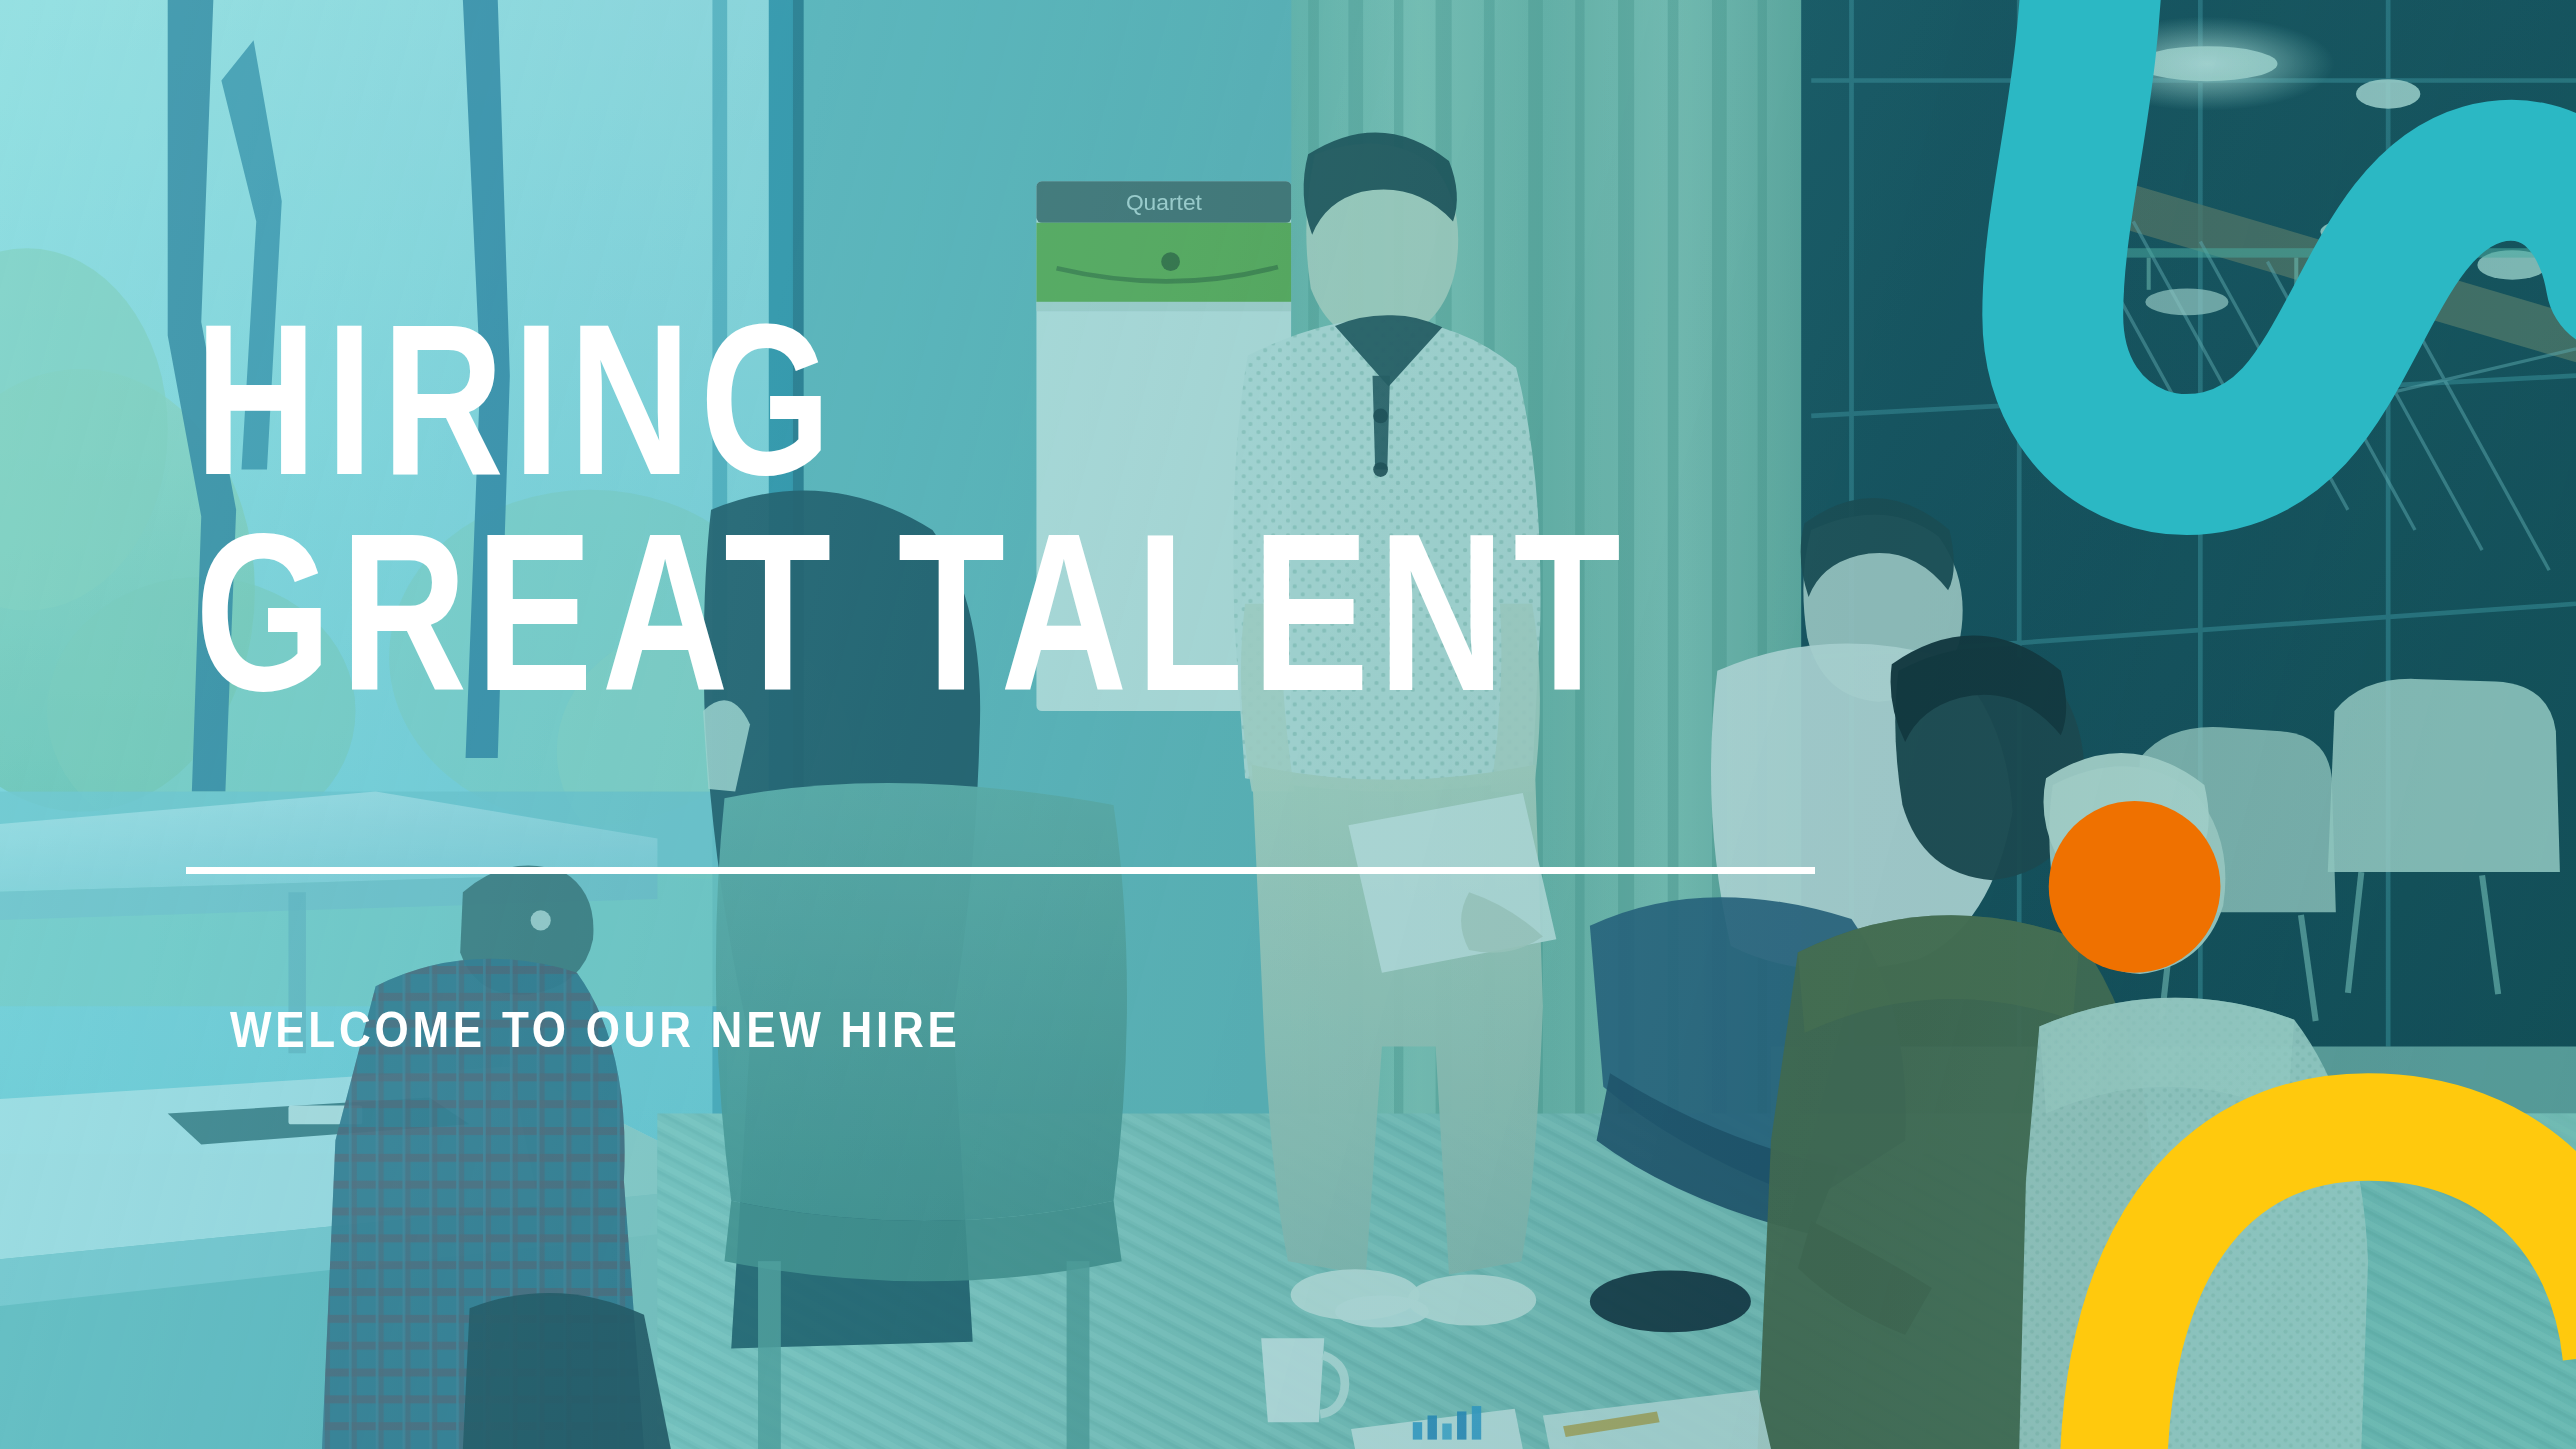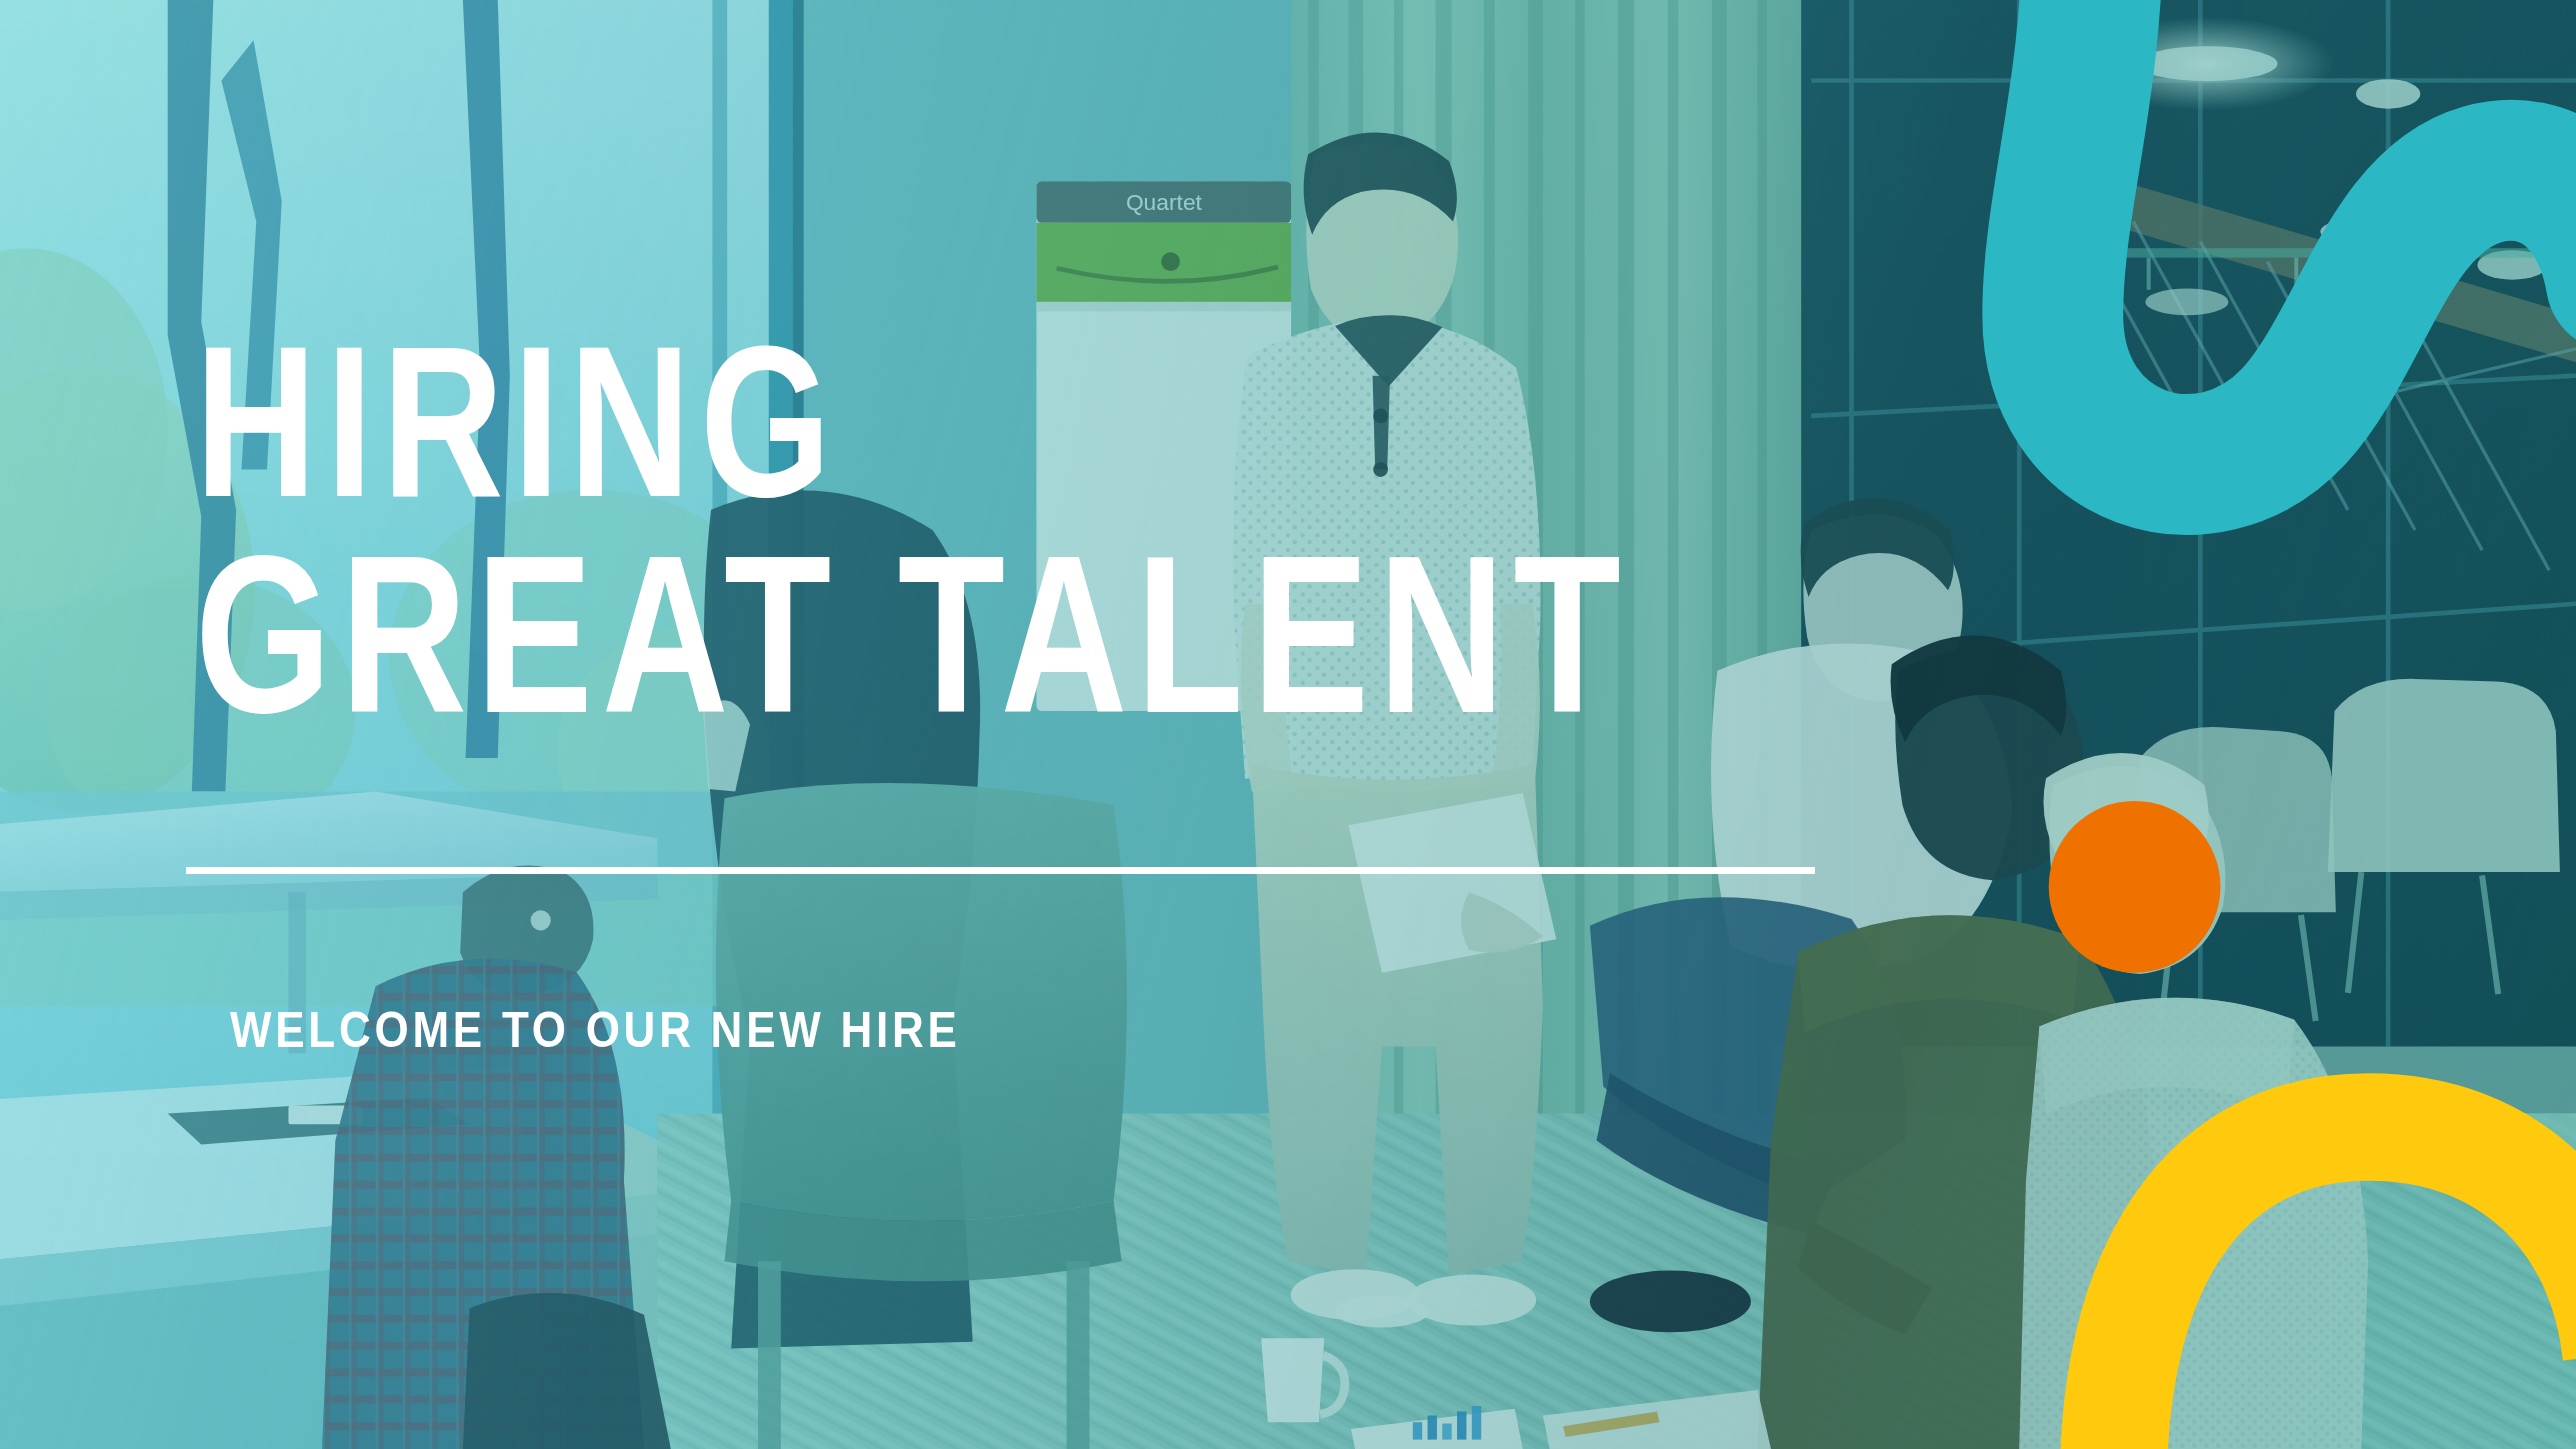--- a/index.html
+++ b/index.html
@@ -58,21 +58,21 @@
     inset: 0;
     width: 100%;
     height: 100%;
     pointer-events: none;
   }
 
   
   #copy {
     position: absolute;
     left: 195px;
-    top: 331px;
+    top: 309px;
     width: 1744px;
   }
 
   .headline {
     color: #ffffff;
     font-family: "Liberation Sans Narrow", "Liberation Sans", sans-serif;
     font-weight: 700;
     font-stretch: condensed;
     line-height: 0.84;
     letter-spacing: 0.012em;

